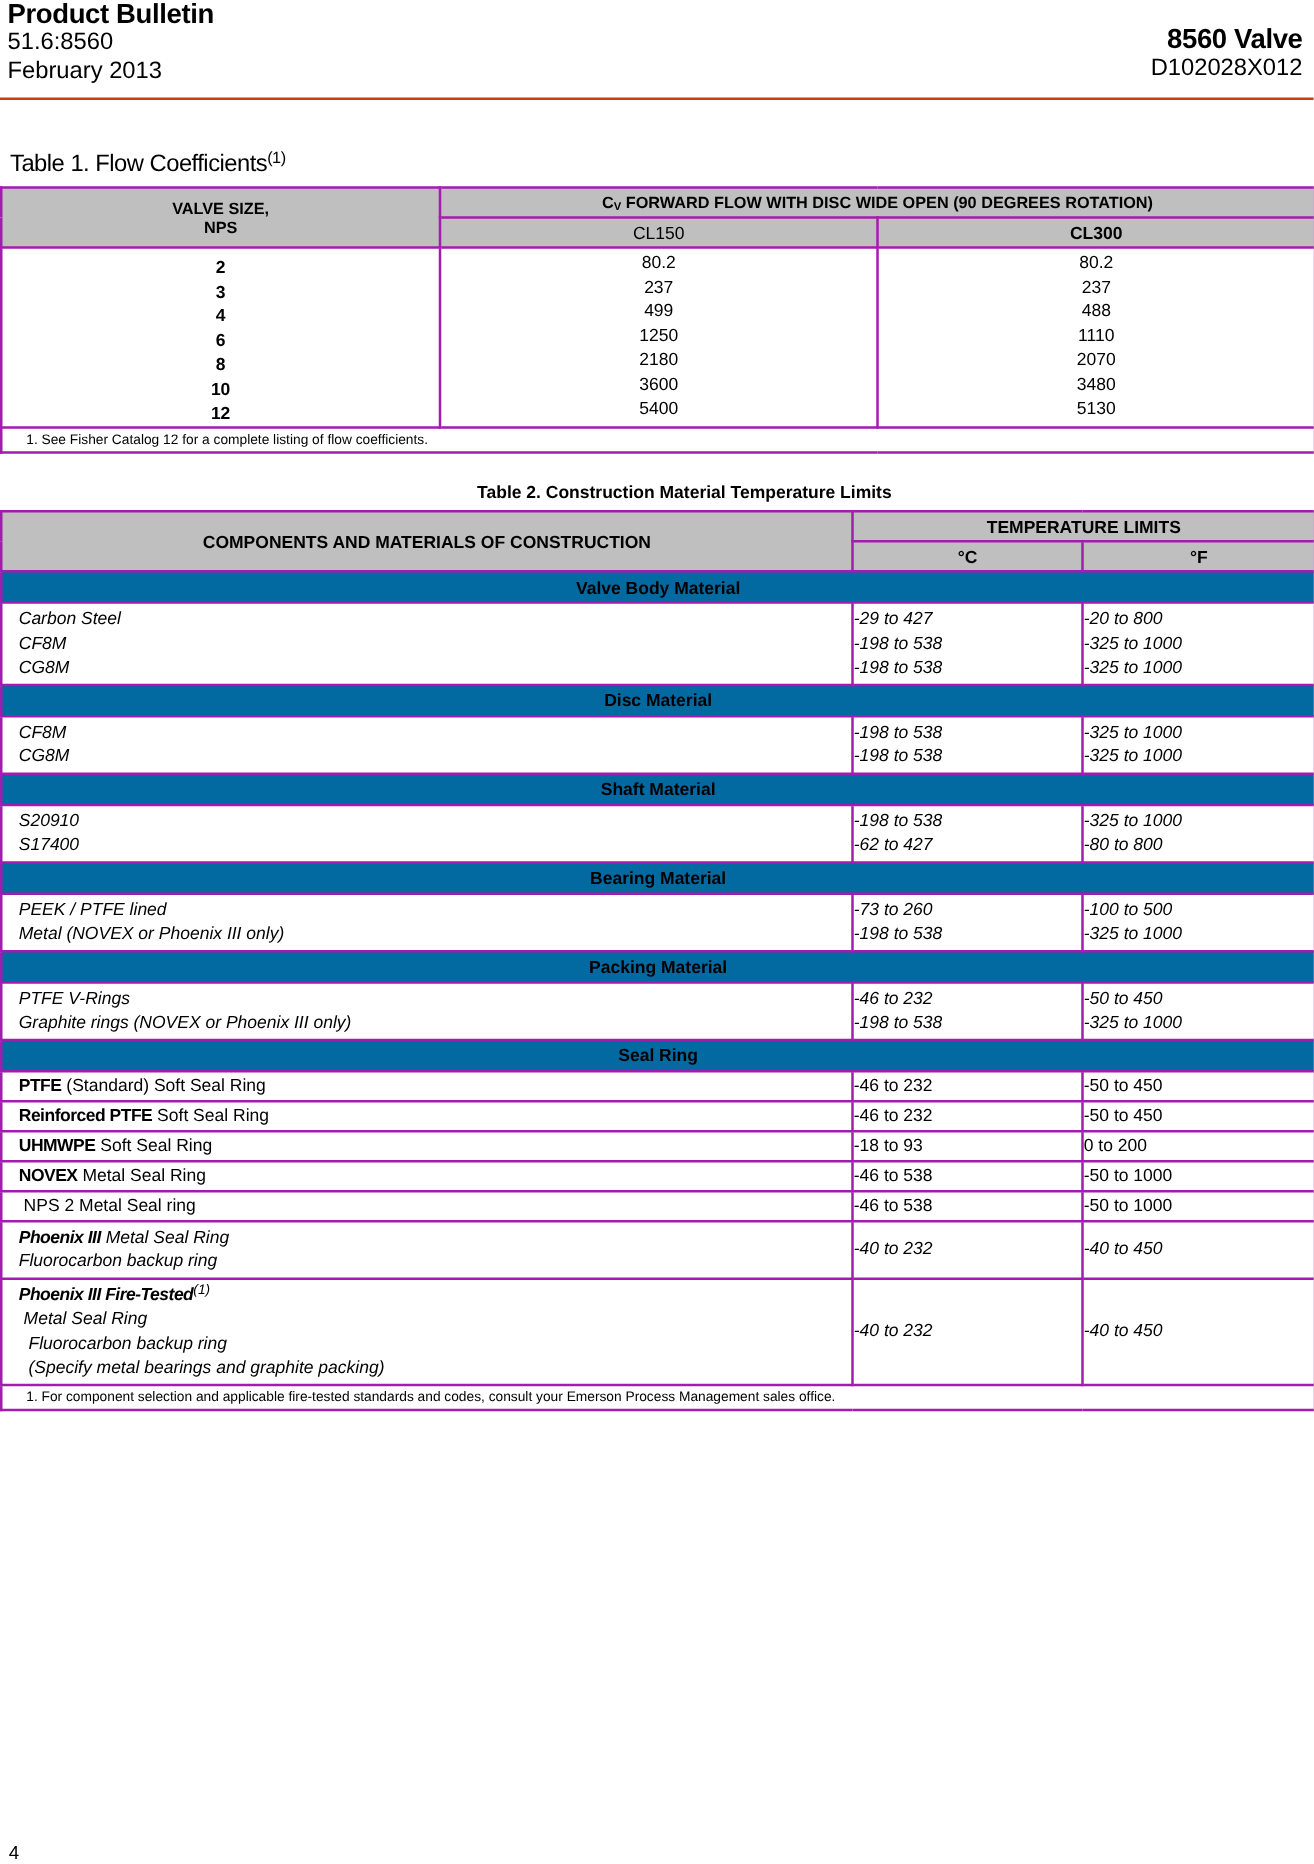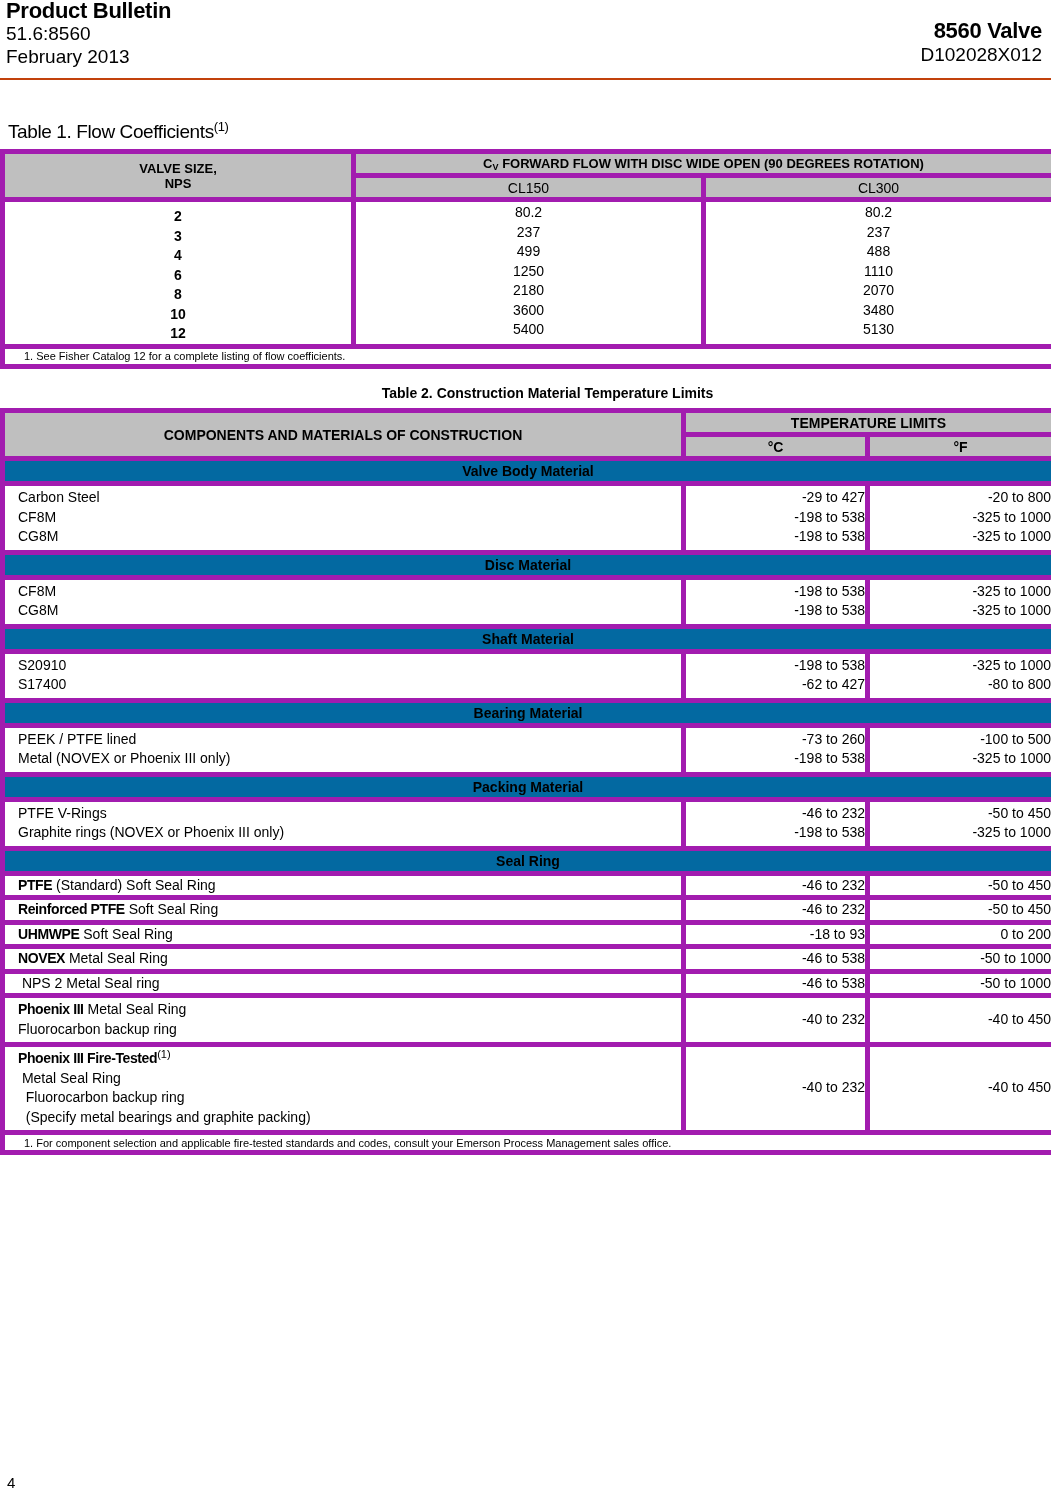--- a/index.html
+++ b/index.html
@@ -10,41 +10,41 @@
   .hdr-left { position: absolute; left: 6px; top: 0; }
   .hdr-right { position: absolute; right: 9px; top: 19px; text-align: right; }
   .hdr-title { font-size: 22px; font-weight: bold; line-height: 22px; letter-spacing: -0.3px; }
   .hdr-line { font-size: 19px; line-height: 23px; }
   .hdr-right .hdr-title { line-height: 24px; }
 
   .t1-caption { position: absolute; left: 8px; top: 120px; font-size: 19px; line-height: 24px; letter-spacing: -0.4px; }
   .t1-caption sup { font-size: 13px; vertical-align: 7px; line-height: 0; }
 
   table { border-collapse: collapse; position: absolute; left: 0; width: 1051px; table-layout: fixed; }
-  td, th { border: 5px solid #a21caf; }
+  td, th { border: 2px solid #a21caf; }
   .hd { background: #bfbfbf; font-weight: bold; font-size: 13px; text-align: center; }
 
   #table1 { top: 149px; }
   #table1 .r1 td { height: 24px; }
   #table1 .r2 td { height: 24px; font-weight: normal; font-size: 14px; }
   #table1 .sz { font-weight: bold; font-size: 14px; text-align: center; vertical-align: top; padding-top: 5px; line-height: 19.5px; }
   #table1 .vals { font-size: 14px; text-align: center; vertical-align: top; padding-top: 1px; line-height: 19.5px; }
   #table1 .foot { font-size: 11px; padding-left: 19px; height: 20px; }
   .cv-sub { font-size: 9px; vertical-align: -2px; }
 
   .t2-caption { position: absolute; left: 0; top: 385px; width: 1051px; text-align: center; font-size: 14px; font-weight: bold; padding-left: 44px; }
 
   #table2 { top: 408px; }
   #table2 td { font-size: 14px; }
   #table2 .h1 td { height: 24px; }
   #table2 .h2 td { height: 24px; }
   #table2 .sec td { background: #0369a1; font-weight: bold; text-align: center; height: 25px; }
   #table2 .mat { padding-left: 13px; line-height: 19.5px; vertical-align: middle; }
-  #table2 .tc { text-align: right; line-height: 19.5px; vertical-align: middle; }
-  #table2 .multi td { padding-top: 2px; padding-bottom: 3px; }
+  #table2 .tc { text-align: left; line-height: 19.5px; vertical-align: middle; }
+  #table2 .multi td { padding-top: 2px; padding-bottom: 3px; font-style: italic; }
   #table2 .single td { height: 24px; }
   #table2 .foot { font-size: 11px; padding-left: 19px; height: 20px; }
   .b { font-weight: bold; letter-spacing: -0.4px; }
   .sup { font-size: 11px; vertical-align: 5px; line-height: 0; }
 
   .pagenum { position: absolute; left: 7px; top: 1474px; font-size: 15px; }
 </style>
 </head>
 <body>
 
@@ -68,21 +68,21 @@
       <col style="width:350px">
       <col style="width:350px">
     </colgroup>
   <tbody>
       <tr class="r1">
     <td class="hd" rowspan="2"><span>VALVE SIZE,</span><br><span>NPS</span></td>
     <td class="hd" colspan="2"><span>C</span><span class="cv-sub">V</span><span> FORWARD FLOW WITH DISC WIDE OPEN (90 DEGREES ROTATION)</span></td>
   </tr>
   <tr class="r2">
     <td class="hd" style="font-weight:normal">CL150</td>
-    <td class="hd" style="font-weight:normal">CL300</td>
+    <td class="hd" style="font-weight:bold">CL300</td>
   </tr>
   <tr>
     <td class="sz">
       <div>2</div>
       <div>3</div>
       <div>4</div>
       <div>6</div>
       <div>8</div>
       <div>10</div>
       <div>12</div>

